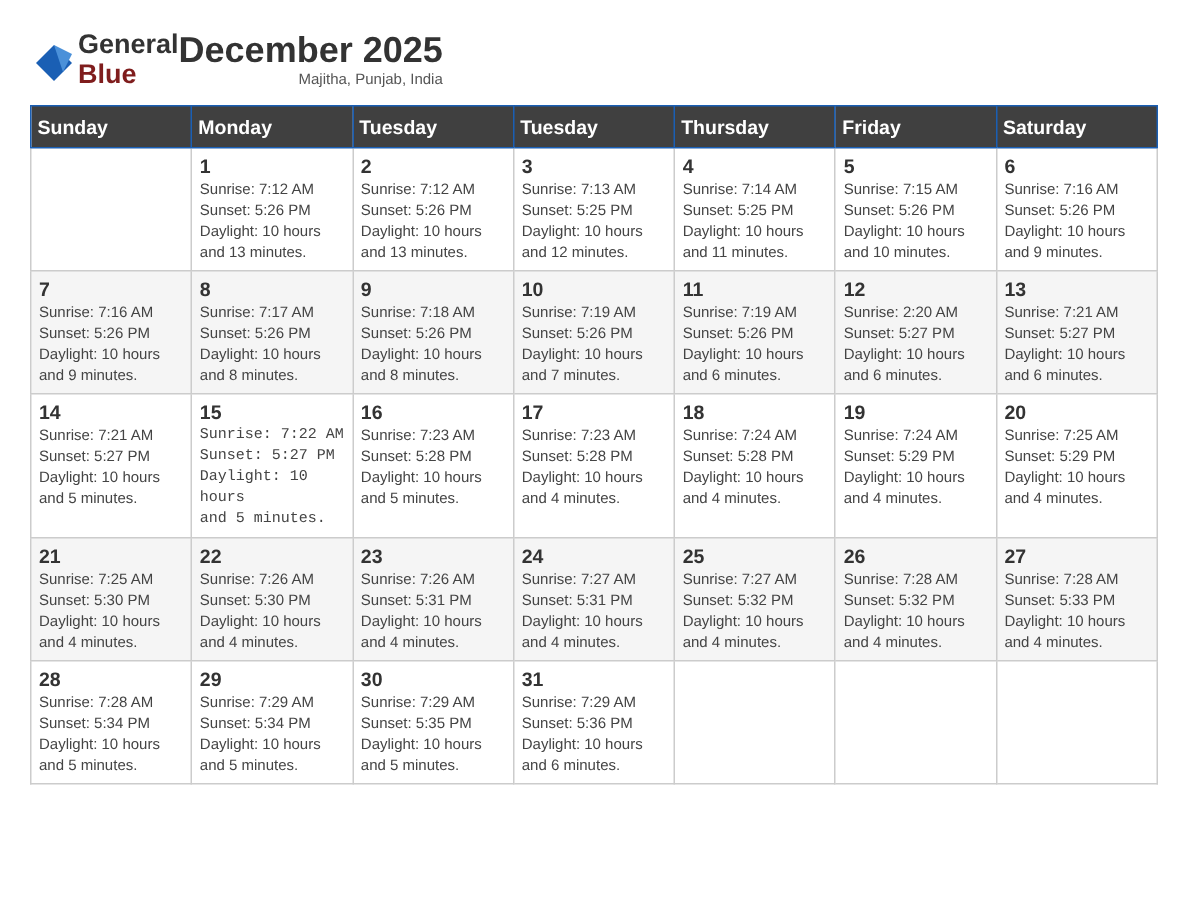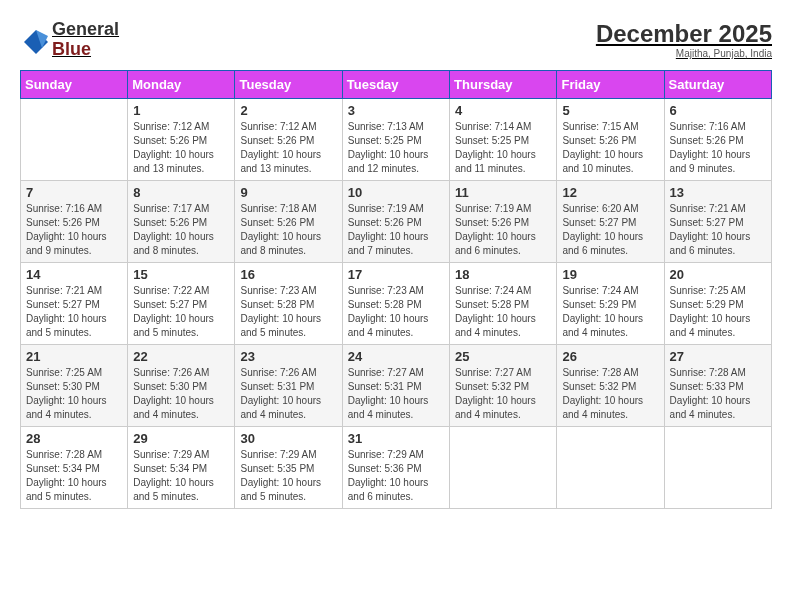--- a/index.html
+++ b/index.html
@@ -5,24 +5,22 @@
     * { box-sizing: border-box; margin: 0; padding: 0; }
     body {
       font-family: Arial, sans-serif;
       background: #fff;
       width: 792px;
       min-height: 612px;
       padding: 20px;
     }
     .header {
       display: flex;
-      justify-content: space-between;
       align-items: flex-start;
       margin-bottom: 10px;
-      text-decoration: underline;
     }
     .logo {
       display: flex;
       align-items: center;
     }
     .logo-text {
       display: flex;
       flex-direction: column;
       font-size: 18px;
       font-weight: bold;
@@ -78,21 +76,21 @@
     .day-info {
       font-size: 10px;
       color: #444;
       line-height: 1.4;
     }
     .empty-cell {
       background: #f9f9f9;
     }
     tr:nth-child(odd) td { background: #fff; }
     tr:nth-child(even) td { background: #f5f5f5; }
-    .calendar thead tr th { background: #d946ef; }
+    .calendar thead tr th { background: #404040; }
   </style>
 </head>
 <body>
 
 <div class="header">
   <div class="logo">
     <div class="logo-icon">
       <svg width="32" height="32" viewBox="0 0 32 32">
         <polygon points="16,4 28,16 16,28 4,16" fill="#1a5fb4"></polygon>
         <polygon points="16,4 28,10 22,22" fill="#4a90d9"></polygon>
@@ -198,21 +196,21 @@
         </td>
         <td>
           <div class="day-num">11</div>
           <div class="day-info" style="white-space: pre-line;">Sunrise: 7:19 AM
 Sunset: 5:26 PM
 Daylight: 10 hours
 and 6 minutes.</div>
         </td>
         <td>
           <div class="day-num">12</div>
-          <div class="day-info" style="white-space: pre-line;">Sunrise: 6:20 AM
+          <div class="day-info" style="white-space: pre-line;">Sunrise: 2:20 AM
 Sunset: 5:27 PM
 Daylight: 10 hours
 and 6 minutes.</div>
         </td>
         <td>
           <div class="day-num">13</div>
           <div class="day-info" style="white-space: pre-line;">Sunrise: 7:21 AM
 Sunset: 5:27 PM
 Daylight: 10 hours
 and 6 minutes.</div>
@@ -221,21 +219,21 @@
       <tr>
         <td>
           <div class="day-num">14</div>
           <div class="day-info" style="white-space: pre-line;">Sunrise: 7:21 AM
 Sunset: 5:27 PM
 Daylight: 10 hours
 and 5 minutes.</div>
         </td>
         <td>
           <div class="day-num">15</div>
-          <div class="day-info" style="white-space: pre-line;">Sunrise: 7:22 AM
+          <div class="day-info" style="white-space: pre-line; font-family: Liberation Mono, monospace;">Sunrise: 7:22 AM
 Sunset: 5:27 PM
 Daylight: 10 hours
 and 5 minutes.</div>
         </td>
         <td>
           <div class="day-num">16</div>
           <div class="day-info" style="white-space: pre-line;">Sunrise: 7:23 AM
 Sunset: 5:28 PM
 Daylight: 10 hours
 and 5 minutes.</div>

